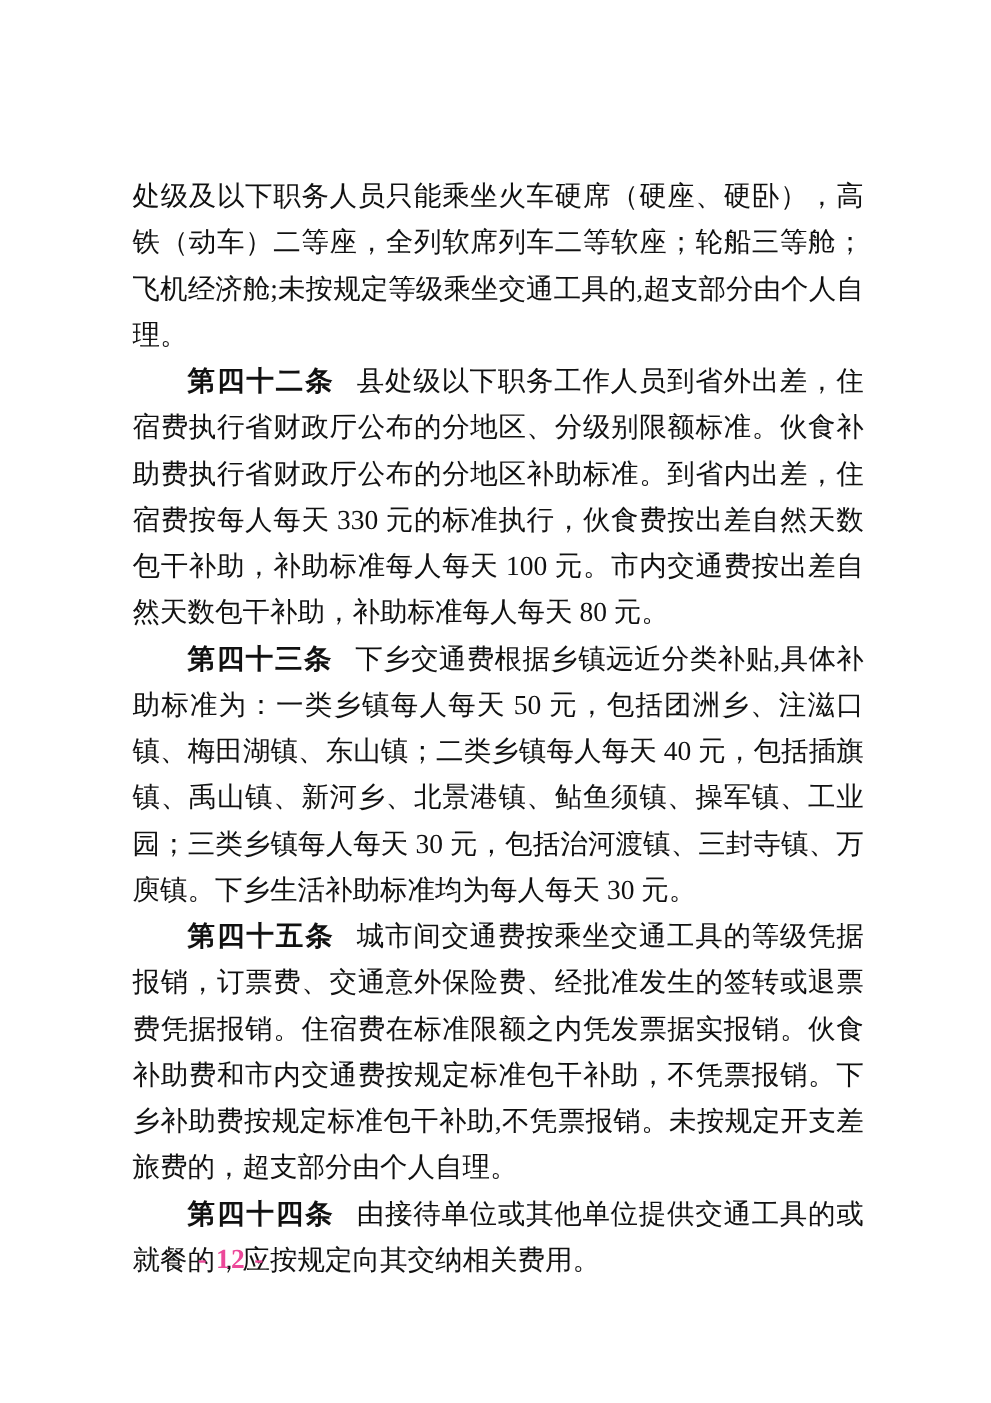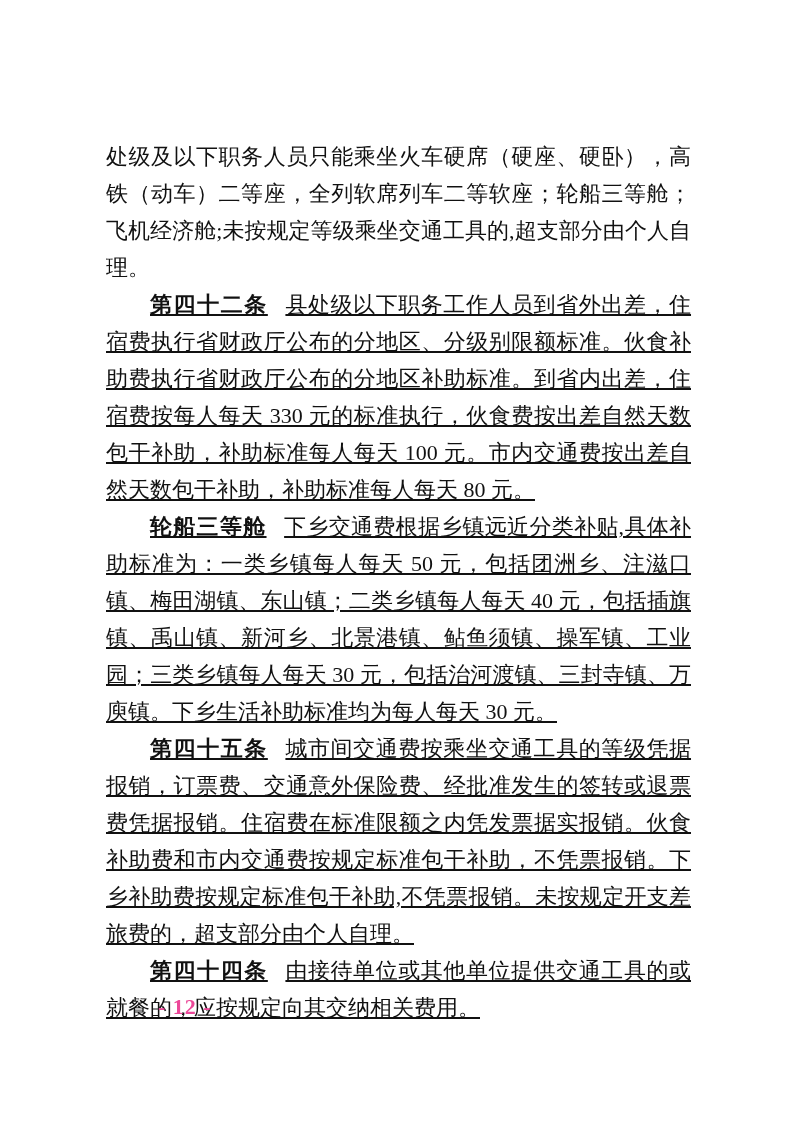--- a/index.html
+++ b/index.html
@@ -25,21 +25,20 @@
     line-height: 37px;
     text-align: justify;
     text-justify: inter-character;
   }
   p.para {
     margin: 0;
     padding: 0;
   }
   p.para.indent {
     text-indent: 44px;
-    text-decoration: underline;
   }
   .clause-heading {
     font-weight: 700;
     font-family: "Liberation Sans", "DejaVu Sans", sans-serif;
     margin-right: 0.8em;
     letter-spacing: 1px;
   }
   .page-number {
     position: absolute;
     left: 158px;
@@ -50,18 +49,18 @@
     font-weight: bold;
   }
 </style>
 </head>
 <body>
 
 <div class="page">
   <main class="body-text" id="paragraphs">
       <p class="para"><span>处级及以下职务人员只能乘坐火车硬席（硬座、硬卧），高铁（动车）二等座，全列软席列车二等软座；轮船三等舱；飞机经济舱;未按规定等级乘坐交通工具的,超支部分由个人自理。</span></p>
       <p class="para indent"><b class="clause-heading">第四十二条</b><span>县处级以下职务工作人员到省外出差，住宿费执行省财政厅公布的分地区、分级别限额标准。伙食补助费执行省财政厅公布的分地区补助标准。到省内出差，住宿费按每人每天 330 元的标准执行，伙食费按出差自然天数包干补助，补助标准每人每天 100 元。市内交通费按出差自然天数包干补助，补助标准每人每天 80 元。</span></p>
-      <p class="para indent"><b class="clause-heading">轮船三等舱</b><span>下乡交通费根据乡镇远近分类补贴,具体补助标准为：一类乡镇每人每天 50 元，包括团洲乡、注滋口镇、梅田湖镇、东山镇；二类乡镇每人每天 40 元，包括插旗镇、禹山镇、新河乡、北景港镇、鲇鱼须镇、操军镇、工业园；三类乡镇每人每天 30 元，包括治河渡镇、三封寺镇、万庾镇。下乡生活补助标准均为每人每天 30 元。</span></p>
+      <p class="para indent"><b class="clause-heading">第四十三条</b><span>下乡交通费根据乡镇远近分类补贴,具体补助标准为：一类乡镇每人每天 50 元，包括团洲乡、注滋口镇、梅田湖镇、东山镇；二类乡镇每人每天 40 元，包括插旗镇、禹山镇、新河乡、北景港镇、鲇鱼须镇、操军镇、工业园；三类乡镇每人每天 30 元，包括治河渡镇、三封寺镇、万庾镇。下乡生活补助标准均为每人每天 30 元。</span></p>
       <p class="para indent"><b class="clause-heading">第四十五条</b><span>城市间交通费按乘坐交通工具的等级凭据报销，订票费、交通意外保险费、经批准发生的签转或退票费凭据报销。住宿费在标准限额之内凭发票据实报销。伙食补助费和市内交通费按规定标准包干补助，不凭票报销。下乡补助费按规定标准包干补助,不凭票报销。未按规定开支差旅费的，超支部分由个人自理。</span></p>
       <p class="para indent"><b class="clause-heading">第四十四条</b><span>由接待单位或其他单位提供交通工具的或就餐的，应按规定向其交纳相关费用。</span></p>
     </main>
   <div class="page-number">- 12 -</div>
 </div>
 
 </body></html>

